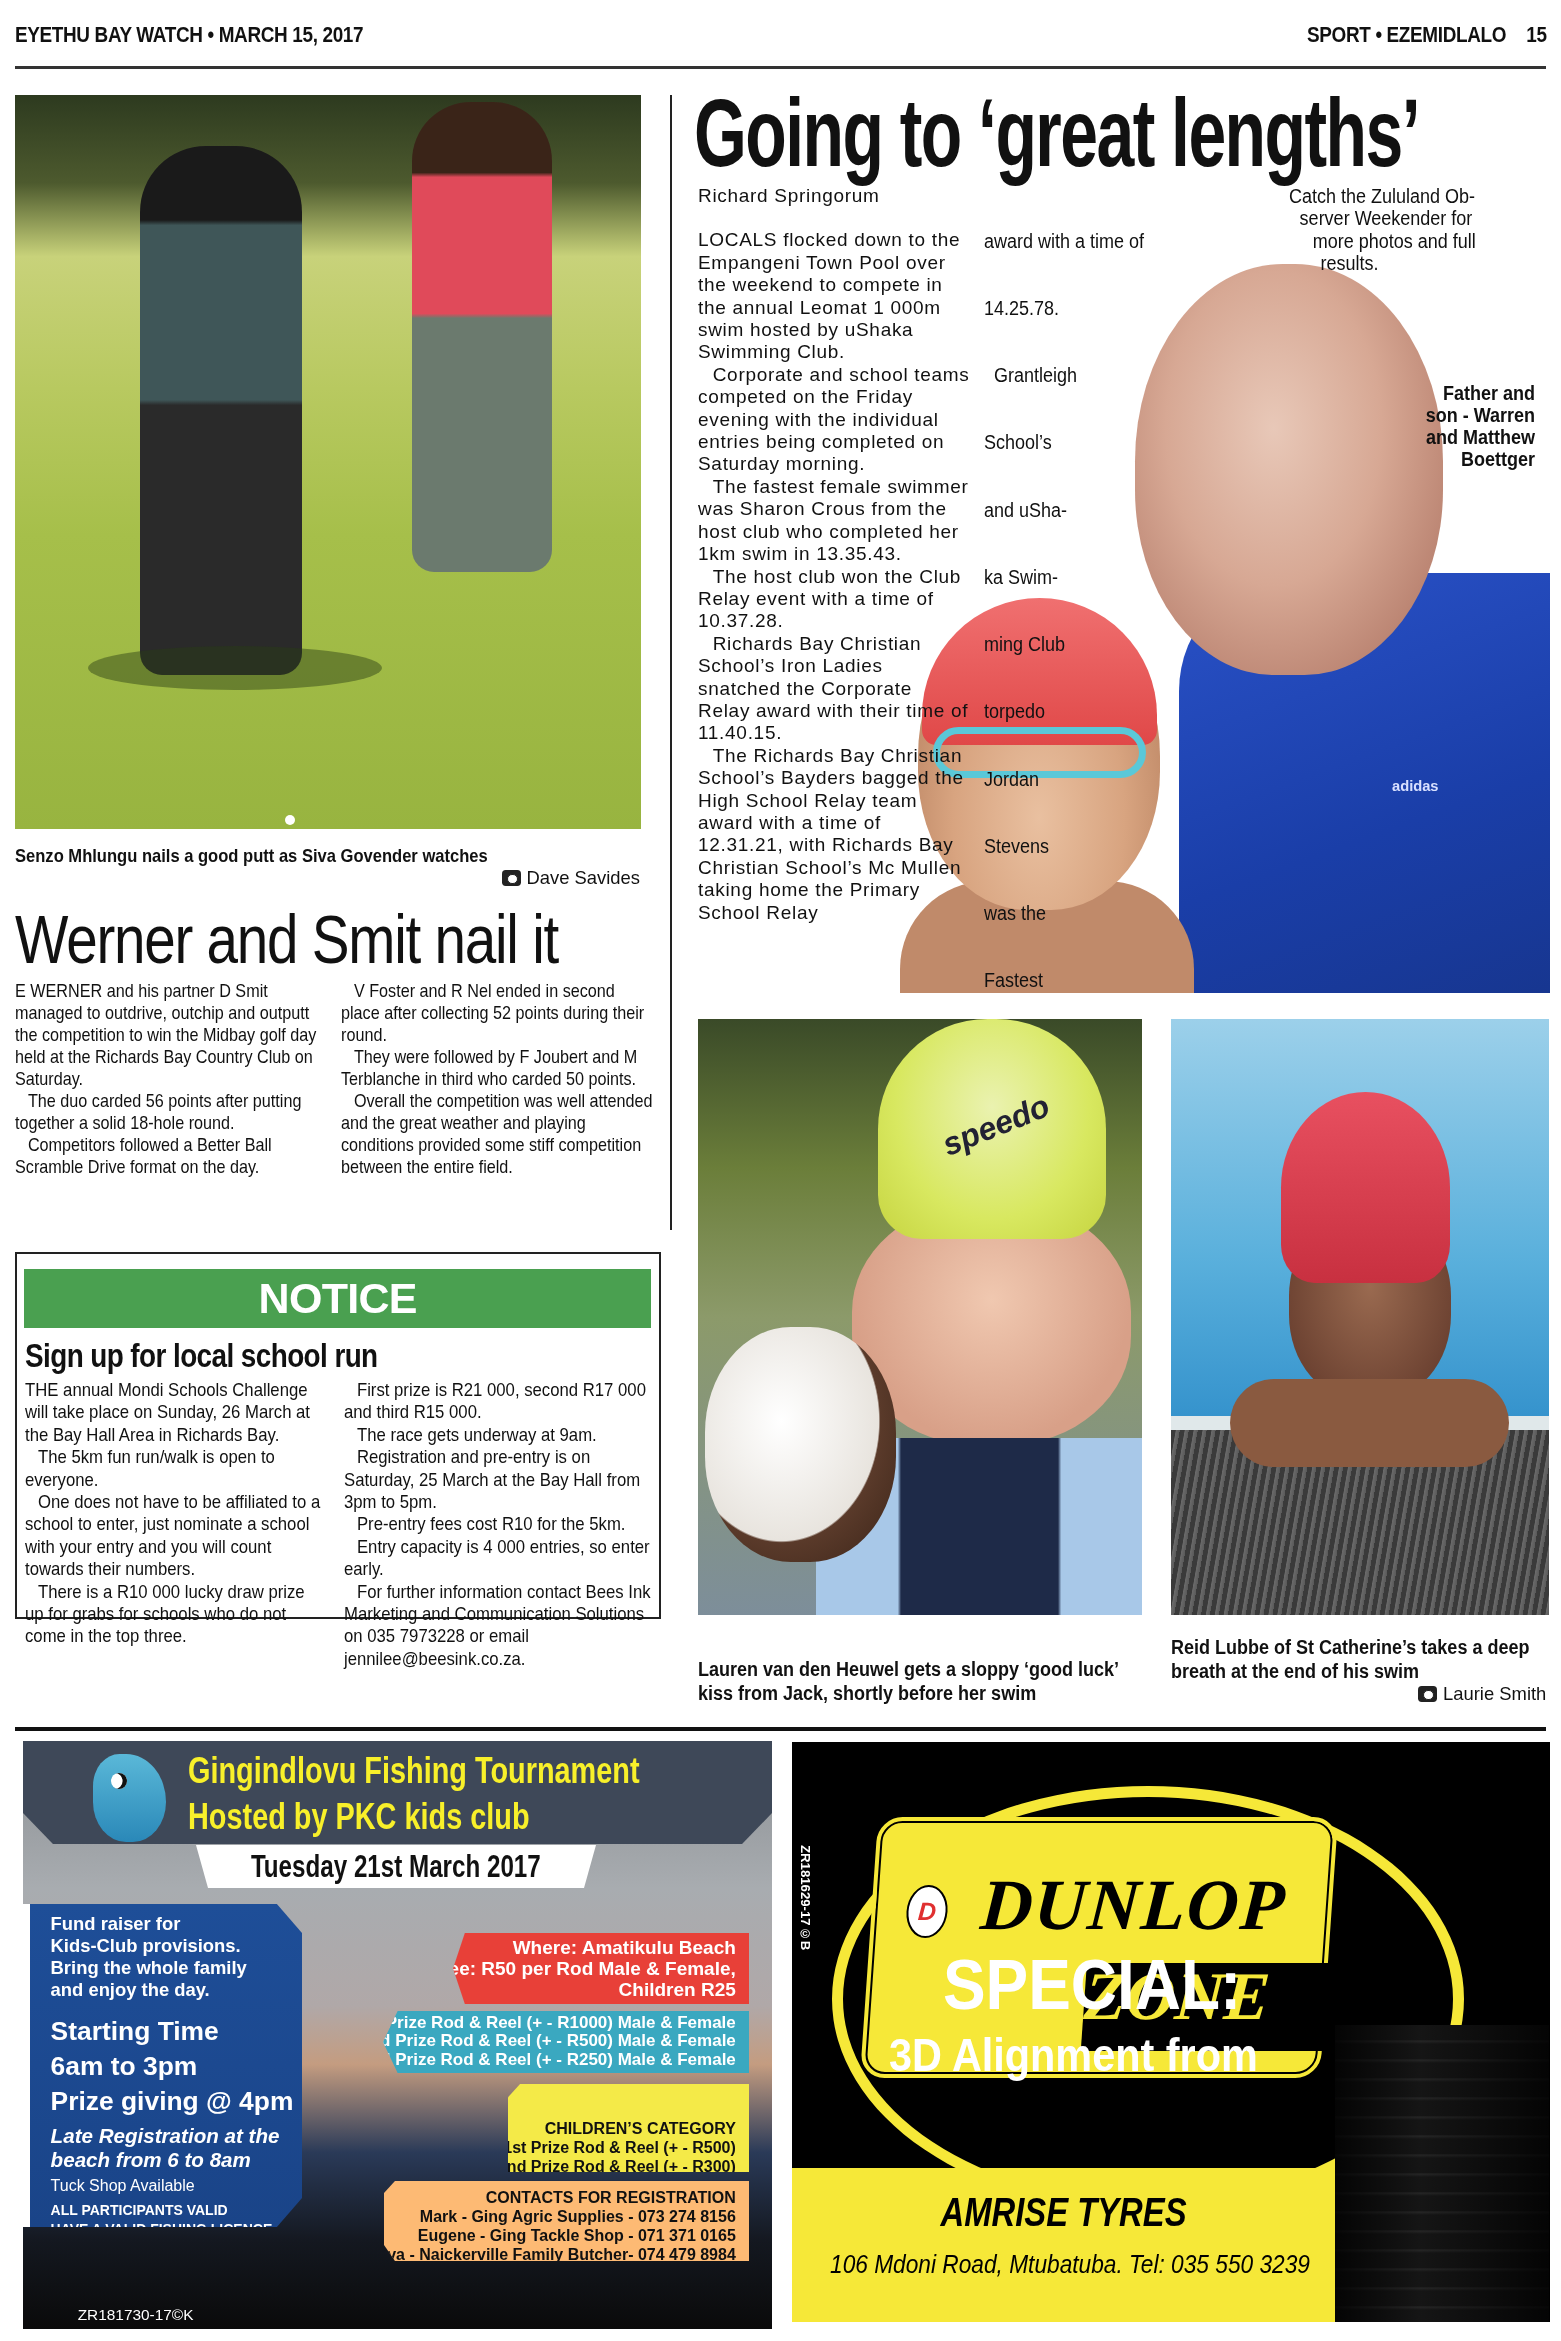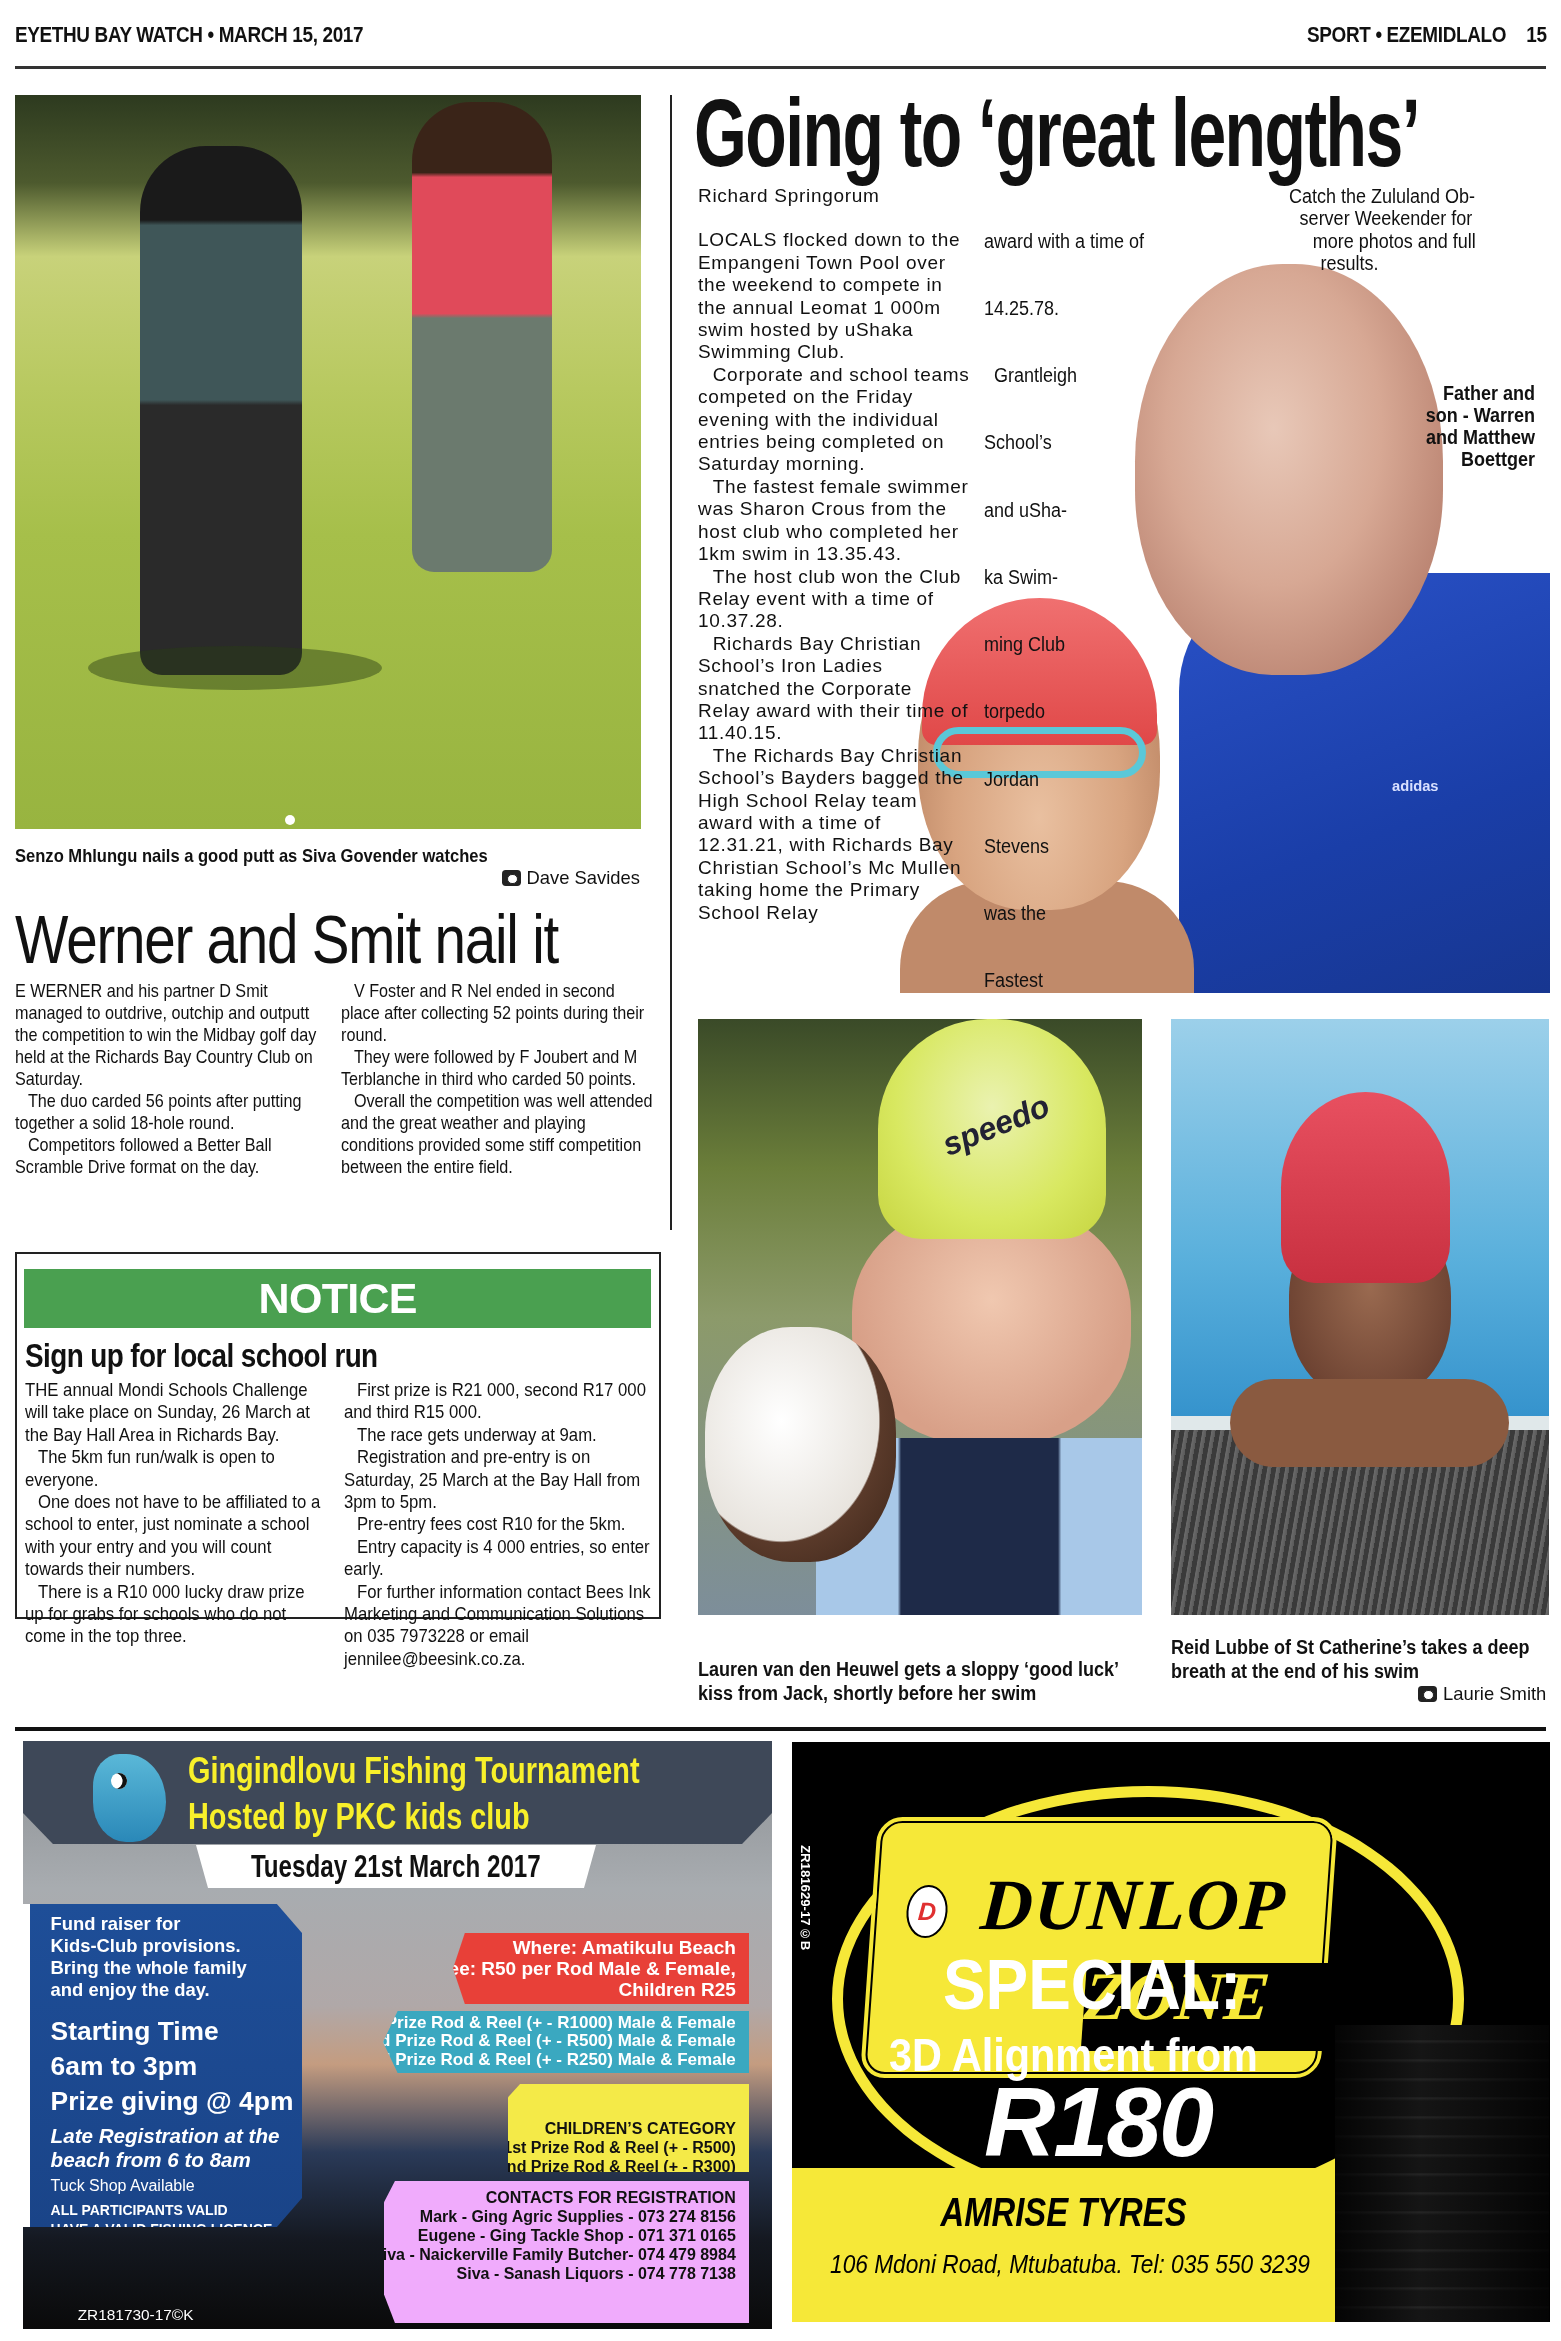--- a/index.html
+++ b/index.html
@@ -70,21 +70,21 @@
   .fish-logo::after{content:"";position:absolute;left:17.6px;top:19px;width:16px;height:16px;border-radius:50%;background:#fff;box-shadow:inset -4.4px 0 0 #111;}
   .fish-title{position:absolute;left:165px;top:7.3px;color:#f8f02a;font-weight:bold;font-size:37px;line-height:46px;transform:scaleX(.78);transform-origin:left;white-space:nowrap;}
   .fish-date{position:absolute;left:173px;top:104px;width:400px;height:43px;background:#fff;clip-path:polygon(0 0,100% 0,97% 100%,3% 100%);display:flex;align-items:center;justify-content:center;}
   .fish-date span{font-weight:bold;font-size:31px;transform:scaleX(.78);white-space:nowrap;color:#111;}
   .fish-blue{position:absolute;left:0;top:163px;width:279px;height:323px;background:linear-gradient(180deg,#1e4e98,#1a4488);clip-path:polygon(0 0,91% 0,100% 9%,100% 91%,91% 100%,0 100%);border-left:7.3px solid #fff;}
   .fish-blue .t{position:absolute;left:20.6px;color:#fff;font-weight:bold;white-space:nowrap;}
   .fr{position:absolute;right:13.2px;color:#fff;font-weight:bold;text-align:right;white-space:nowrap;font-size:19px;line-height:21px;}
   .fish-red{position:absolute;left:453px;top:1933px;width:296px;height:71px;background:#e84038;clip-path:polygon(4% 0,100% 0,100% 100%,4% 100%,0 50%);}
   .fish-teal{position:absolute;left:383px;top:2011px;width:366px;height:62px;background:#3aa8c0;clip-path:polygon(4% 0,100% 0,100% 100%,4% 100%,0 50%);}
   .fish-yellow{position:absolute;left:508px;top:2084px;width:241px;height:88px;background:#f4ea48;clip-path:polygon(5% 0,100% 0,100% 100%,0 100%,0 15%);}
-  .fish-white{position:absolute;left:384px;top:2181px;width:365px;height:142px;background:#f0abfc;clip-path:polygon(3% 0,100% 0,100% 100%,3% 100%,0 80%,0 15%);padding-left:12px;}
+  .fish-white{position:absolute;left:384px;top:2181px;width:365px;height:80px;background:#fdba74;clip-path:polygon(3% 0,100% 0,100% 100%,3% 100%,0 80%,0 15%);padding-left:12px;}
   .code{font-size:15.4px;color:#fff;}
   
   .dunlop{left:792px;top:1742px;width:758px;height:580px;background:#000;overflow:hidden;}
   .dun-arc{position:absolute;left:40px;top:44px;width:632px;height:426px;border-radius:50%;border:11.8px solid #f6e838;border-right-color:#f6e838;}
   .dun-logo{position:absolute;left:81px;top:79px;width:452px;height:253px;background:#f6e838;border:2.9px solid #000;outline:4.4px solid #f6e838;border-radius:20.6px;transform:skewX(-4deg);}
   .dun-badge{position:absolute;left:29px;top:62px;width:41px;height:53px;border-radius:50%;background:#fff;border:2.9px solid #000;color:#e03030;font-weight:bold;font-size:25px;font-style:italic;display:flex;align-items:center;justify-content:center;}
   .dun-word{position:absolute;left:103px;top:41px;font-family:"Liberation Serif",serif;font-weight:bold;font-style:italic;font-size:72px;color:#000;letter-spacing:1.5px;}
   .dun-zone{position:absolute;left:213px;top:140px;width:242px;height:88px;background:#000;}
   .dun-zone span{position:absolute;left:0;top:-5.9px;font-family:"Liberation Serif",serif;font-weight:bold;font-style:italic;font-size:68px;color:#f6e838;}
   .tyre{position:absolute;left:543px;top:283px;width:214px;height:297px;background:repeating-linear-gradient(180deg,#202020 0,#202020 14.7px,#3a3a3a 16px,#202020 19px),linear-gradient(90deg,#111,#555 40%,#333 70%,#111);background-blend-mode:overlay;}
@@ -302,20 +302,19 @@
   <div class="tyre"></div>
   <div class="dun-logo">
     <div class="dun-badge">D</div>
     <div class="dun-word">DUNLOP</div>
     <div class="dun-zone">
         <span>ZONE</span>
       </div>
   </div>
   <div class="special">SPECIAL:</div>
   <div class="align">3D Alignment from</div>
-  <div class="r180">R180</div>
   <div class="vcode">ZR181629-17©B</div>
   <div class="dun-yellow">
     <div class="amrise">AMRISE TYRES</div>
     <div class="addr">106 Mdoni Road, Mtubatuba. Tel: 035 550 3239</div>
   </div>
 </div>
 
 
 </body></html>

